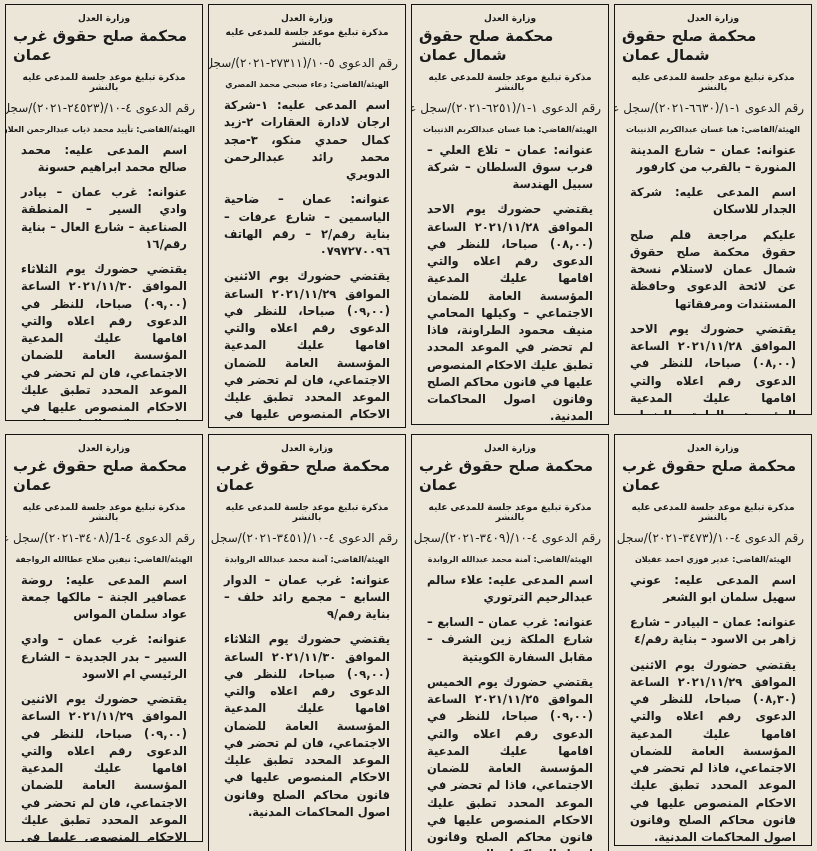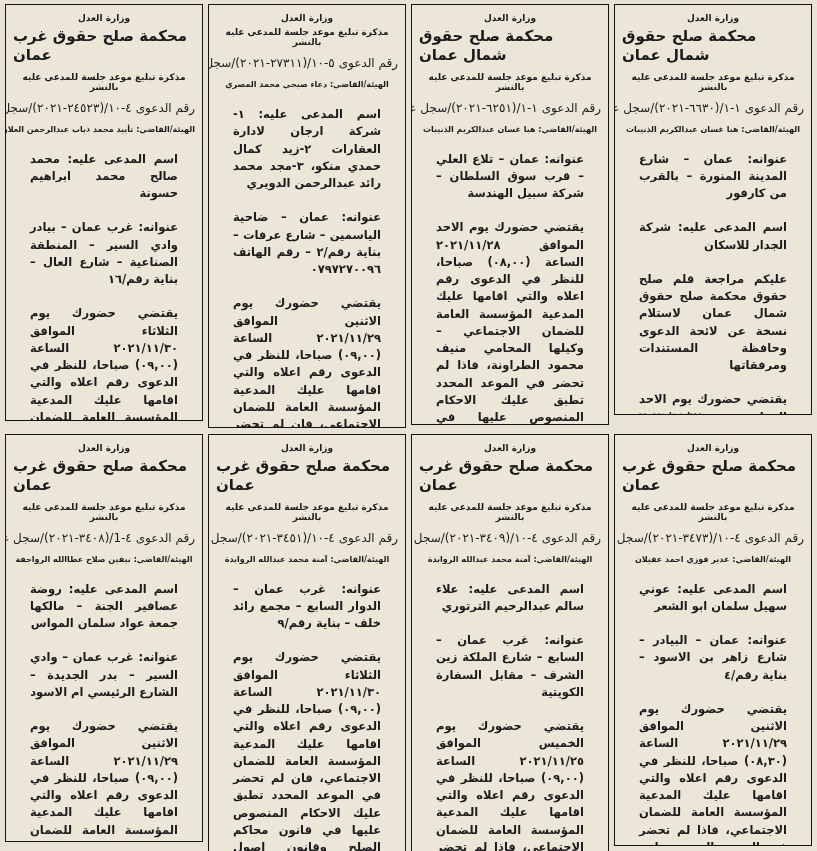--- a/index.html
+++ b/index.html
@@ -43,21 +43,21 @@
     white-space:nowrap;
   }
   .judge{
     font-size:8px;font-weight:bold;text-align:center;margin:0 0 8px;
     white-space:nowrap;
   }
   .body p{
     font-size:11.5px;font-weight:bold;
     line-height:1.5;
     text-align:justify;
-    margin:17px;
+    margin:8px;
   }
   .body p:empty{display:none}
 </style>
 </head>
 <body>
 
 <div class="page">
 
   <article class="box b1">
     <div class="ministry">وزارة العدل</div>

